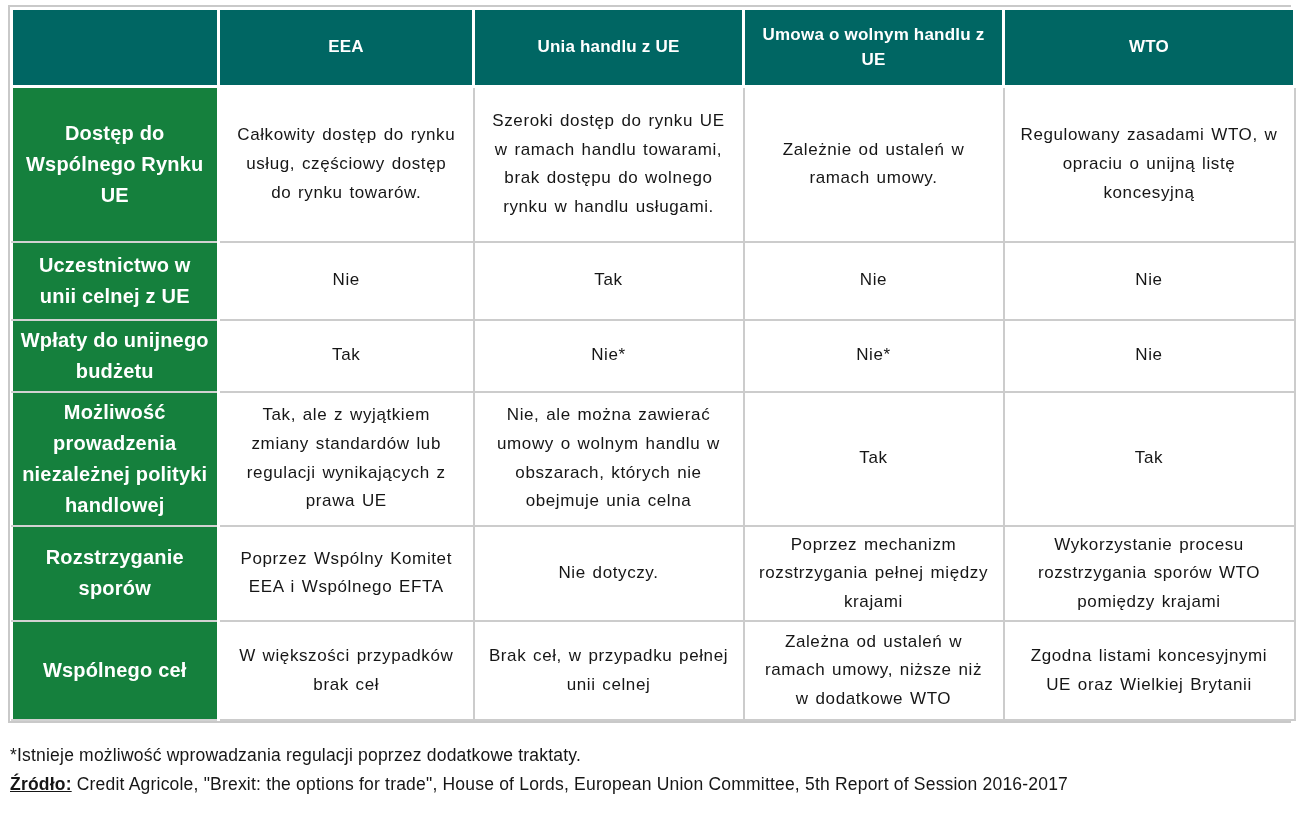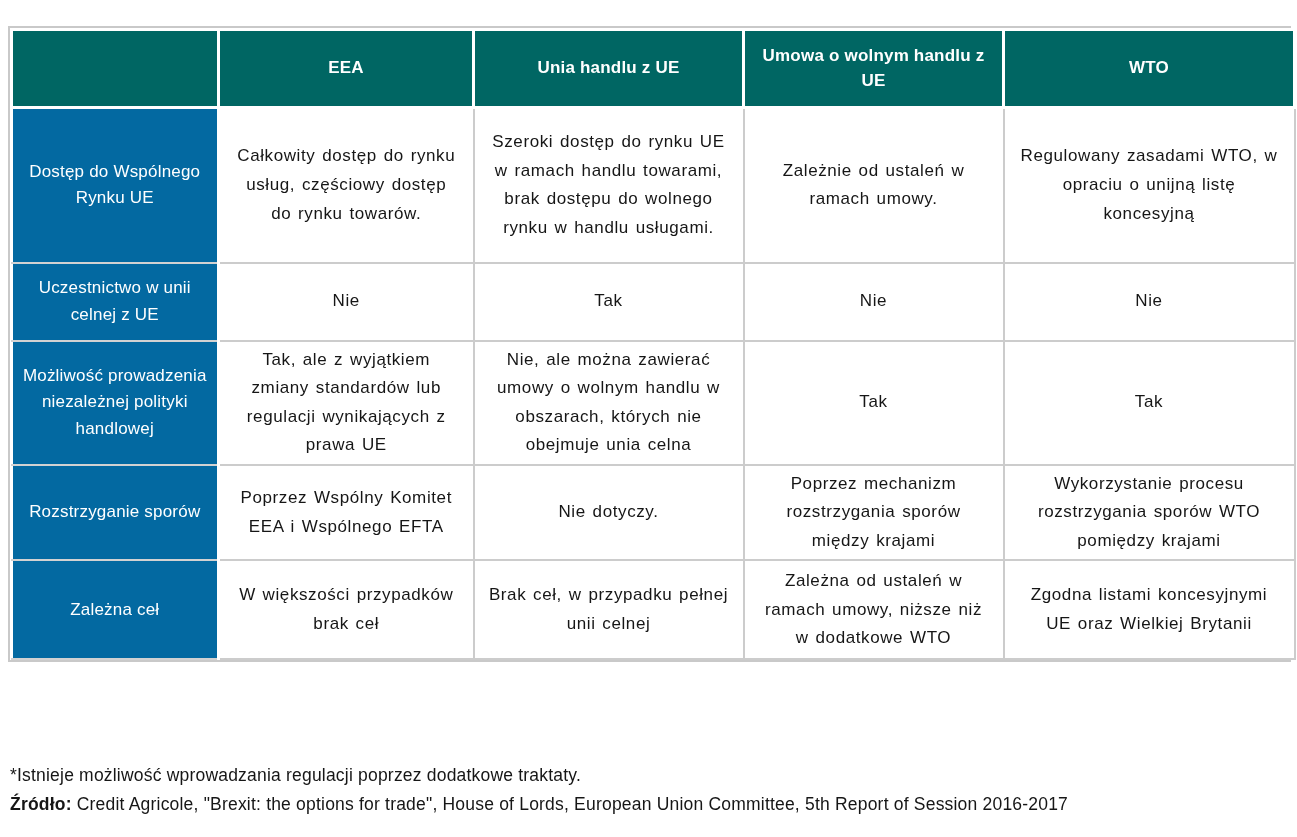--- a/index.html
+++ b/index.html
@@ -11,21 +11,21 @@
   .page {
     position: relative;
     width: 1297px;
     height: 837px;
     background: #ffffff;
     overflow: hidden;
   }
   .table-wrap {
     position: absolute;
     left: 8px;
-    top: 26px;
+    top: 5px;
     width: 1283px;
     border: 2px solid #c9c9c9;
     box-sizing: border-box;
     background: #ffffff;
   }
   table.cmp {
     width: 100%;
     border-collapse: collapse;
     table-layout: fixed;
   }
@@ -41,24 +41,24 @@
     color: #ffffff;
     font-size: 17px;
     font-weight: bold;
     letter-spacing: 0.2px;
     line-height: 1.45;
     border: 3px solid #ffffff;
     padding: 4px 10px;
   }
   
   tbody th.rowlabel {
-    background: #0369a1;
+    background: #15803d;
     color: #ffffff;
-    font-size: 17px;
-    font-weight: normal;
+    font-size: 20px;
+    font-weight: bold;
     letter-spacing: 0.2px;
     line-height: 1.55;
     border-top: 2px solid #d2d2d2;
     border-bottom: 2px solid #d2d2d2;
     border-left: 2px solid #ffffff;
     border-right: 3px solid #ffffff;
     padding: 4px 8px;
   }
   
   tbody td {
@@ -67,31 +67,31 @@
     font-size: 17px;
     letter-spacing: 0.6px;
     word-spacing: 1.5px;
     line-height: 1.68;
     border: 2px solid #cccccc;
     padding: 4px 14px;
   }
   .footnotes {
     position: absolute;
     left: 10px;
-    top: 764px;
+    top: 744px;
     width: 1280px;
     color: #161616;
     font-size: 17.5px;
     letter-spacing: 0.2px;
   }
   .footnotes p {
     margin: 0 0 6px 0;
     line-height: 1.3;
   }
-  .bold { font-weight: bold; }
+  .bold { font-weight: bold; text-decoration: underline; }
 </style>
 </head>
 <body>
 
 <div class="page">
 
   <div class="table-wrap">
     <table class="cmp">
       <colgroup>
         <col style="width:207px">
@@ -117,36 +117,43 @@
           <td>Zależnie od ustaleń w ramach umowy.</td>
           <td>Regulowany zasadami WTO, w opraciu o unijną listę koncesyjną</td>
         </tr>
         <tr style="height:78px">
           <th class="rowlabel">Uczestnictwo w unii celnej z UE</th>
           <td>Nie</td>
           <td>Tak</td>
           <td>Nie</td>
           <td>Nie</td>
         </tr>
+        <tr style="height:60px">
+          <th class="rowlabel">Wpłaty do unijnego budżetu</th>
+          <td>Tak</td>
+          <td>Nie*</td>
+          <td>Nie*</td>
+          <td>Nie</td>
+        </tr>
         <tr style="height:102px">
           <th class="rowlabel">Możliwość prowadzenia niezależnej polityki handlowej</th>
           <td>Tak, ale z wyjątkiem zmiany standardów lub regulacji wynikających z prawa UE</td>
           <td>Nie, ale można zawierać umowy o wolnym handlu w obszarach, których nie obejmuje unia celna</td>
           <td>Tak</td>
           <td>Tak</td>
         </tr>
         <tr style="height:93px">
           <th class="rowlabel">Rozstrzyganie sporów</th>
           <td>Poprzez Wspólny Komitet EEA i Wspólnego EFTA</td>
           <td>Nie dotyczy.</td>
-          <td>Poprzez mechanizm rozstrzygania sporów między krajami</td>
+          <td>Poprzez mechanizm rozstrzygania pełnej między krajami</td>
           <td>Wykorzystanie procesu rozstrzygania sporów WTO pomiędzy krajami</td>
         </tr>
         <tr style="height:99px">
-          <th class="rowlabel">Zależna ceł</th>
+          <th class="rowlabel">Wspólnego ceł</th>
           <td>W większości przypadków brak ceł</td>
           <td>Brak ceł, w przypadku pełnej unii celnej</td>
           <td>Zależna od ustaleń w ramach umowy, niższe niż w dodatkowe WTO</td>
           <td>Zgodna listami koncesyjnymi UE oraz Wielkiej Brytanii</td>
         </tr>
       </tbody>
     </table>
   </div>
 
   <div class="footnotes">

